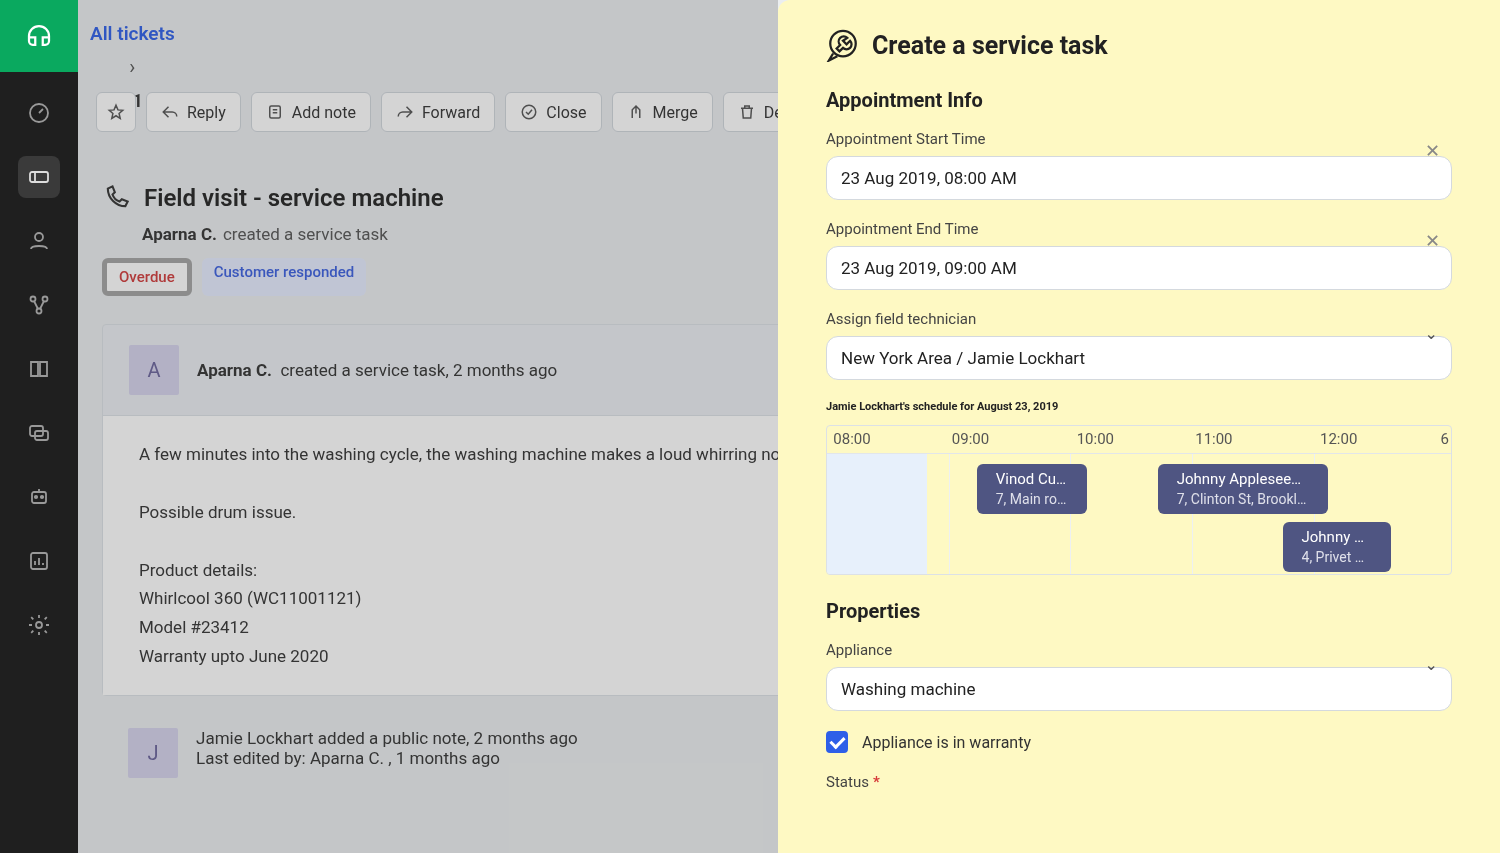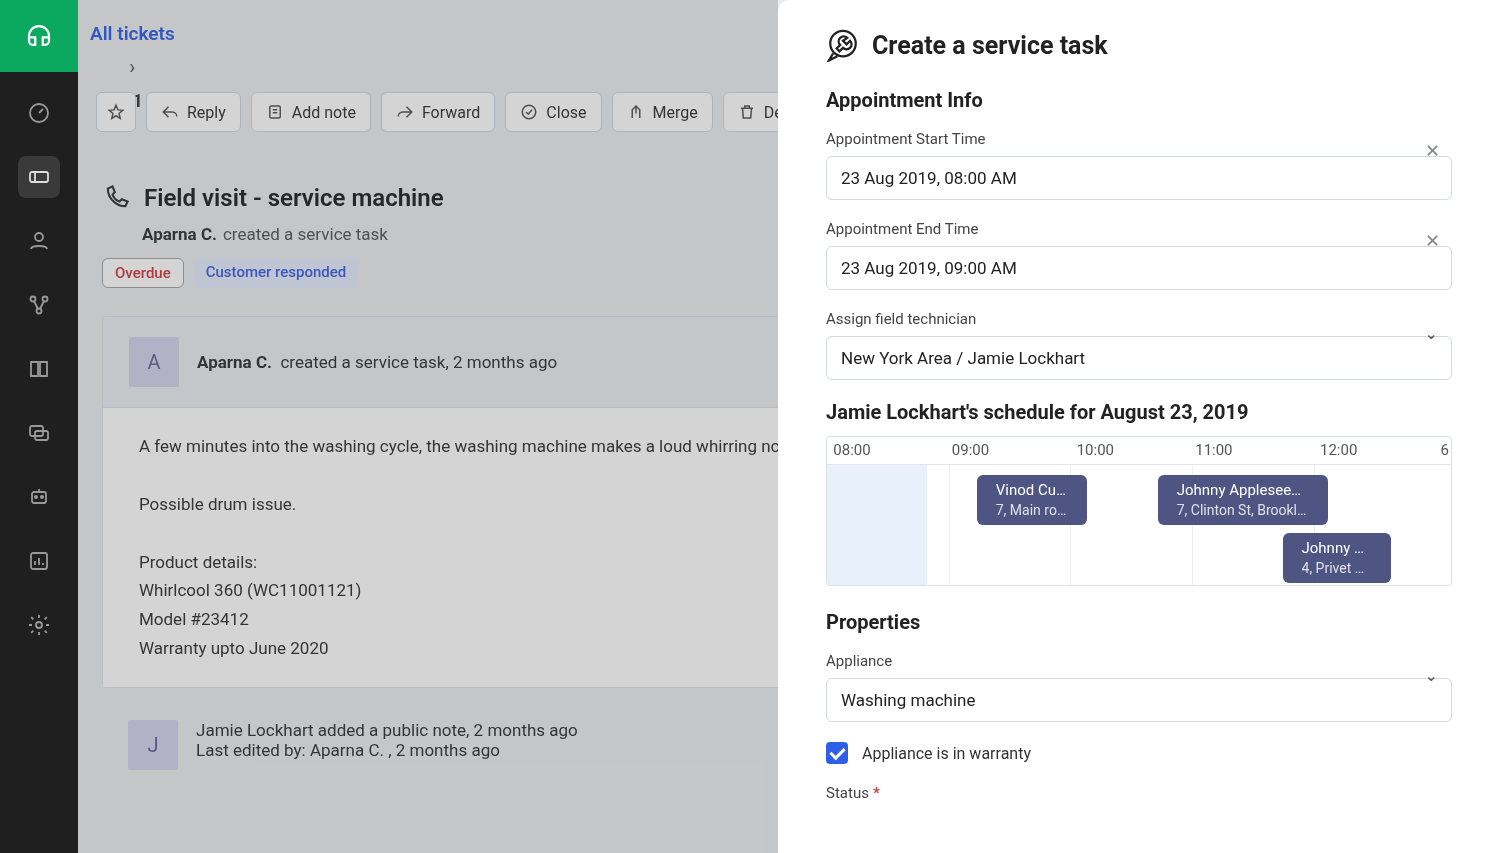--- a/index.html
+++ b/index.html
@@ -34,49 +34,49 @@
 .ticket-head { display: flex; align-items: flex-start; gap: 14px; padding: 24px 18px 8px 6px; }
 .ticket-head .phone-icon { width: 28px; height: 28px; }
 .ticket-head h2 { font-size: 24px; font-weight: 600; color: #222; }
 .service-task-btn { position: absolute; right: 0; top: 24px; height: 68px; padding: 0 18px; background: #f5f6f8; border: 1px solid #e2e5e8; border-radius: 6px; display: flex; flex-direction: column; align-items: center; justify-content: center; gap: 4px; font-size: 15px; color: #333; cursor: pointer; }
 .service-task-btn svg { width: 22px; height: 22px; }
 .subline { margin: 4px 0 0 46px; font-size: 17px; color: #333; }
 .subline .name { font-weight: 700; }
 .subline .desc { color: #555; margin-left: 6px; }
 .tags { margin: 14px 0 0 6px; display: flex; gap: 10px; }
 .tag { padding: 5px 12px; border-radius: 6px; font-size: 15px; font-weight: 500; }
-.tag.overdue { background: #fff; border: 1px solid #a3a3a3; color: #d13a3a; }
+.tag.overdue { background: #fff; border: 5px solid #a3a3a3; color: #d13a3a; }
 .tag.cust { background: #e6ecff; color: #3a5fe0; }
 
 
 .msg-block { margin: 28px 0 0 6px; background: #ebeef2; border: 1px solid #dce1e6; border-radius: 4px; }
 .msg-head { display: flex; align-items: center; gap: 18px; padding: 20px 26px; border-bottom: 1px solid #dce1e6; }
 .avatar { width: 50px; height: 50px; background: #d5d2ec; color: #6a639c; display: flex; align-items: center; justify-content: center; font-size: 20px; border-radius: 2px; }
 .msg-head .who { font-size: 17px; color: #333; }
 .msg-head .who .name { font-weight: 700; }
 .msg-body { padding: 24px 36px; background: #fff; font-size: 17px; line-height: 1.7; color: #333; }
 
 
 .note-block { margin: 22px 0 0 6px; display: flex; align-items: flex-start; gap: 18px; padding: 10px 26px; }
 .note-lines { font-size: 17px; color: #333; }
 .note-lines .name { font-weight: 400; }
 
 
-.panel { position: absolute; right: 0; top: 0; width: 722px; height: 853px; background: #ffffff; z-index: 10; overflow-y: auto; border-radius: 12px 0 0 0; }
+.panel { position: absolute; right: 0; top: 0; width: 722px; height: 853px; background: #fef9c3; z-index: 10; overflow-y: auto; border-radius: 12px 0 0 0; }
 .panel-inner { padding: 28px 48px 30px 48px; }
 .panel-title { display: flex; align-items: center; gap: 12px; font-size: 25px; font-weight: 700; color: #222; margin-bottom: 26px; }
 .panel-title svg { width: 34px; height: 34px; }
 .section-h { font-size: 20px; font-weight: 700; color: #222; margin: 16px 0 18px 0; }
 .field-label { font-size: 15px; color: #444; margin-bottom: 8px; }
 .field-label .req { color: #d63a3a; margin-left: 4px; font-weight:700; }
 .field { position: relative; margin-bottom: 20px; }
-.input { width: 100%; height: 44px; border: 1px solid #d4d9de; border-radius: 6px; padding: 0 38px 0 14px; font-size: 17px; color: #222; background: #fff; }
+.input { width: 100%; height: 44px; border: 1px solid #d4d9de; border-radius: 12px; padding: 0 38px 0 14px; font-size: 17px; color: #222; background: #fff; }
 .input-clear { position: absolute; right: 12px; top: 12px; color: #888; cursor: pointer; font-size: 18px; line-height: 1; }
 .input-chevron { position: absolute; right: 14px; top: 14px; color: #555; }
-.sched-label { font-size: 20px; font-weight: 700; color: #222; margin: 12px 0 12px 0; }
+.sched-label { font-size: 11px; font-weight: 700; color: #222; margin: 12px 0 12px 0; }
 
 
 .schedule { border: 1px solid #dce1e6; border-radius: 4px; overflow: hidden; margin-bottom: 24px; }
 .sched-hours { position: relative; height: 28px; border-bottom: 1px solid #e2e6ea; font-size: 15px; color: #555; }
 .sched-hours span { position: absolute; top: 4px; transform: translateX(-50%); }
 .sched-body { position: relative; height: 120px; }
 .sched-col { position: absolute; top: 0; bottom: 0; border-right: 1px solid #edf0f2; }
 .sched-highlight { position: absolute; top: 0; bottom: 0; background: #e7f0fb; }
 .sched-event { position: absolute; background: #4f5582; color: #fff; border-radius: 6px; padding: 6px 19px; font-size: 15px; line-height: 1.3; overflow: hidden; white-space: nowrap; text-overflow: ellipsis; }
 .sched-event .addr { font-size: 14px; color: #dfe0ea; display: block; white-space: nowrap; overflow: hidden; text-overflow: ellipsis; }
@@ -253,21 +253,21 @@
         <p>Whirlcool 360 (WC11001121)</p>
         <p>Model #23412</p>
         <p>Warranty upto June 2020</p>
       </div>
     </div>
 
     <div class="note-block">
       <div class="avatar">J</div>
       <div class="note-lines">
         <div><span class="name">Jamie Lockhart</span><span> added a public note, 2 months ago</span></div>
-        <div><span>Last edited by: </span><span class="name">Aparna C. </span><span>, 2 months ago</span></div>
+        <div><span>Last edited by: </span><span class="name">Aparna C. </span><span>, 1 months ago</span></div>
       </div>
     </div>
   </div>
 </div>
 
 <div class="dim-overlay"></div>
 
 <div class="panel">
 
   <div class="panel-inner">

